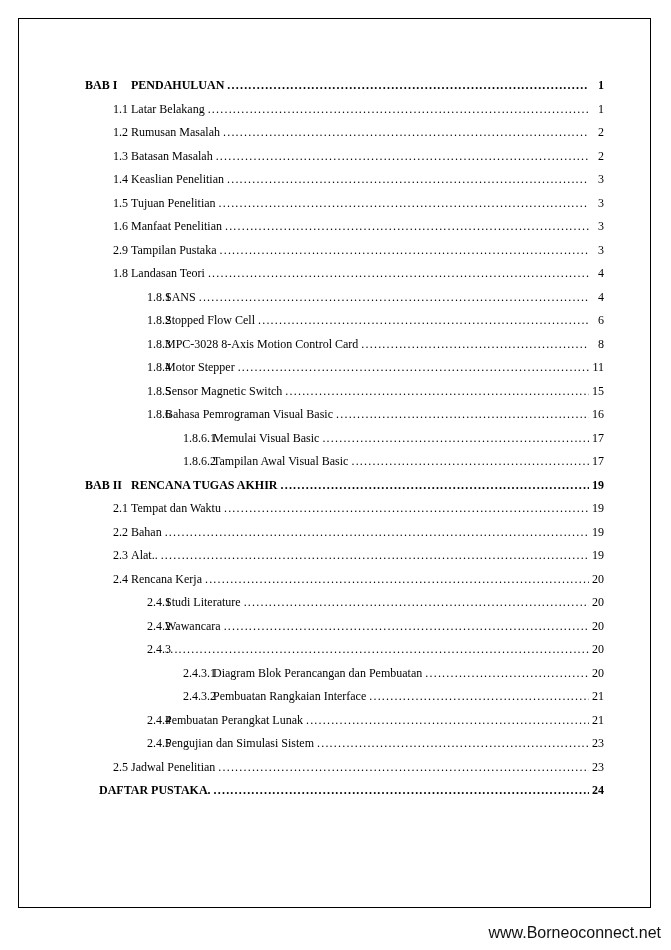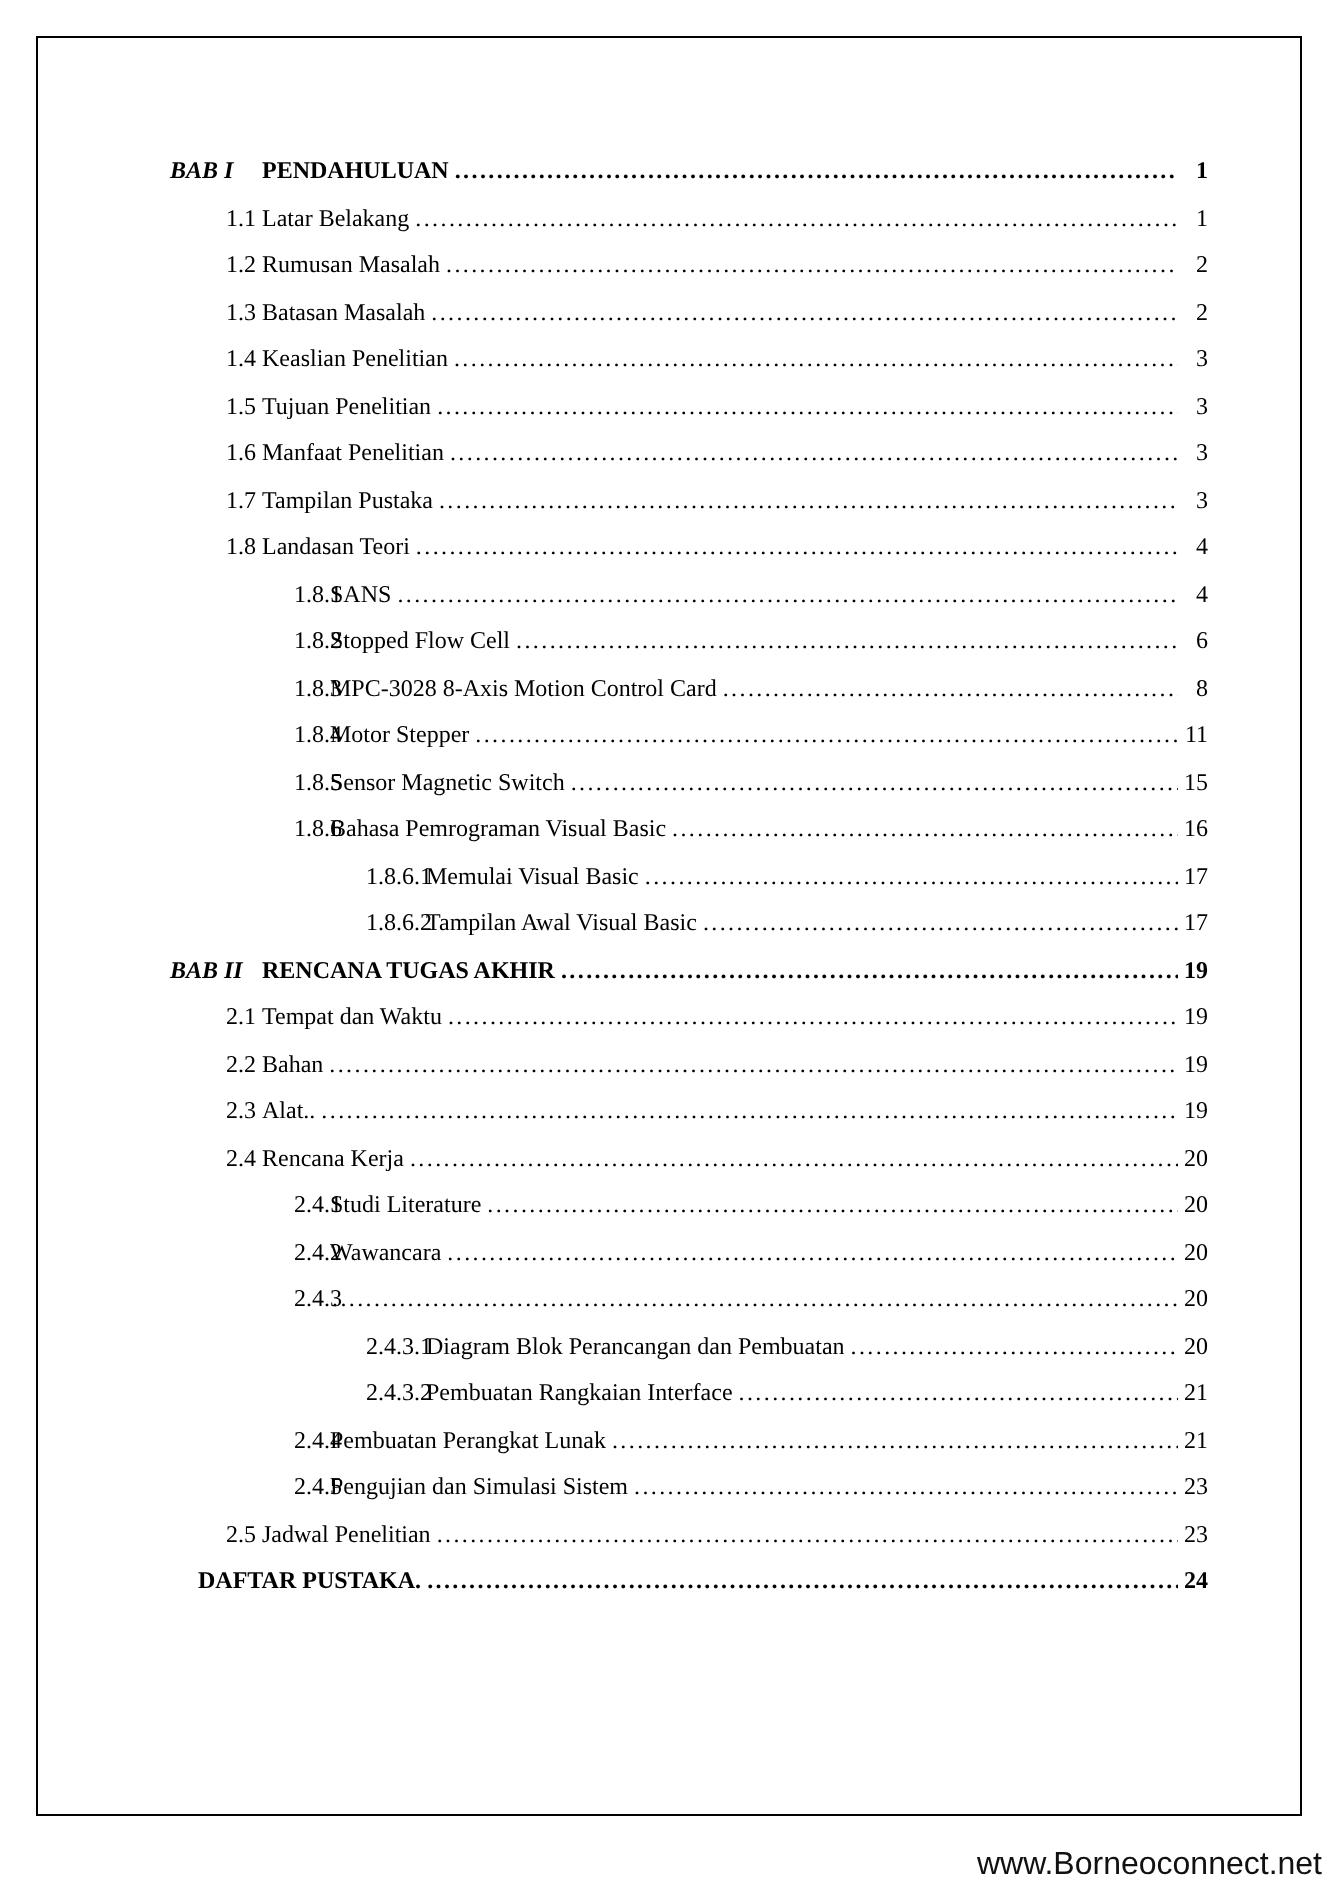--- a/index.html
+++ b/index.html
@@ -69,21 +69,21 @@
     min-width: 6px;
   }
   .page-num {
     flex: 0 0 auto;
     text-align: right;
     min-width: 14px;
   }
 
   
   .lvl-bab { font-weight: bold; }
-  .lvl-bab .num { width: 66px; padding-left: 20px; box-sizing: border-box; font-style: italic; }
+  .lvl-bab .num { width: 66px; padding-left: 20px; box-sizing: border-box; }
   .lvl-bab .label { }
   .lvl-1 .num { width: 66px; padding-left: 48px; box-sizing: border-box; }
   .lvl-2 .num { width: 100px; padding-left: 82px; box-sizing: border-box; }
   .lvl-3 .num { width: 148px; padding-left: 118px; box-sizing: border-box; }
   .lvl-tail { font-weight: bold; }
   .lvl-tail .num { width: 0; }
   .lvl-tail .label { padding-left: 34px; }
 
   .footer {
     position: absolute;
@@ -136,21 +136,21 @@
           <span class="dots">........................................................................................................................................................................................................</span>
           <span class="page-num">3</span>
         </div>
         <div class="row lvl-1">
           <span class="num">1.6</span>
           <span class="label">Manfaat  Penelitian </span>
           <span class="dots">........................................................................................................................................................................................................</span>
           <span class="page-num">3</span>
         </div>
         <div class="row lvl-1">
-          <span class="num">1.7</span>
+          <span class="num">2.9</span>
           <span class="label">Tampilan  Pustaka </span>
           <span class="dots">........................................................................................................................................................................................................</span>
           <span class="page-num">3</span>
         </div>
         <div class="row lvl-1">
           <span class="num">1.8</span>
           <span class="label">Landasan Teori</span>
           <span class="dots">........................................................................................................................................................................................................</span>
           <span class="page-num">4</span>
         </div>

